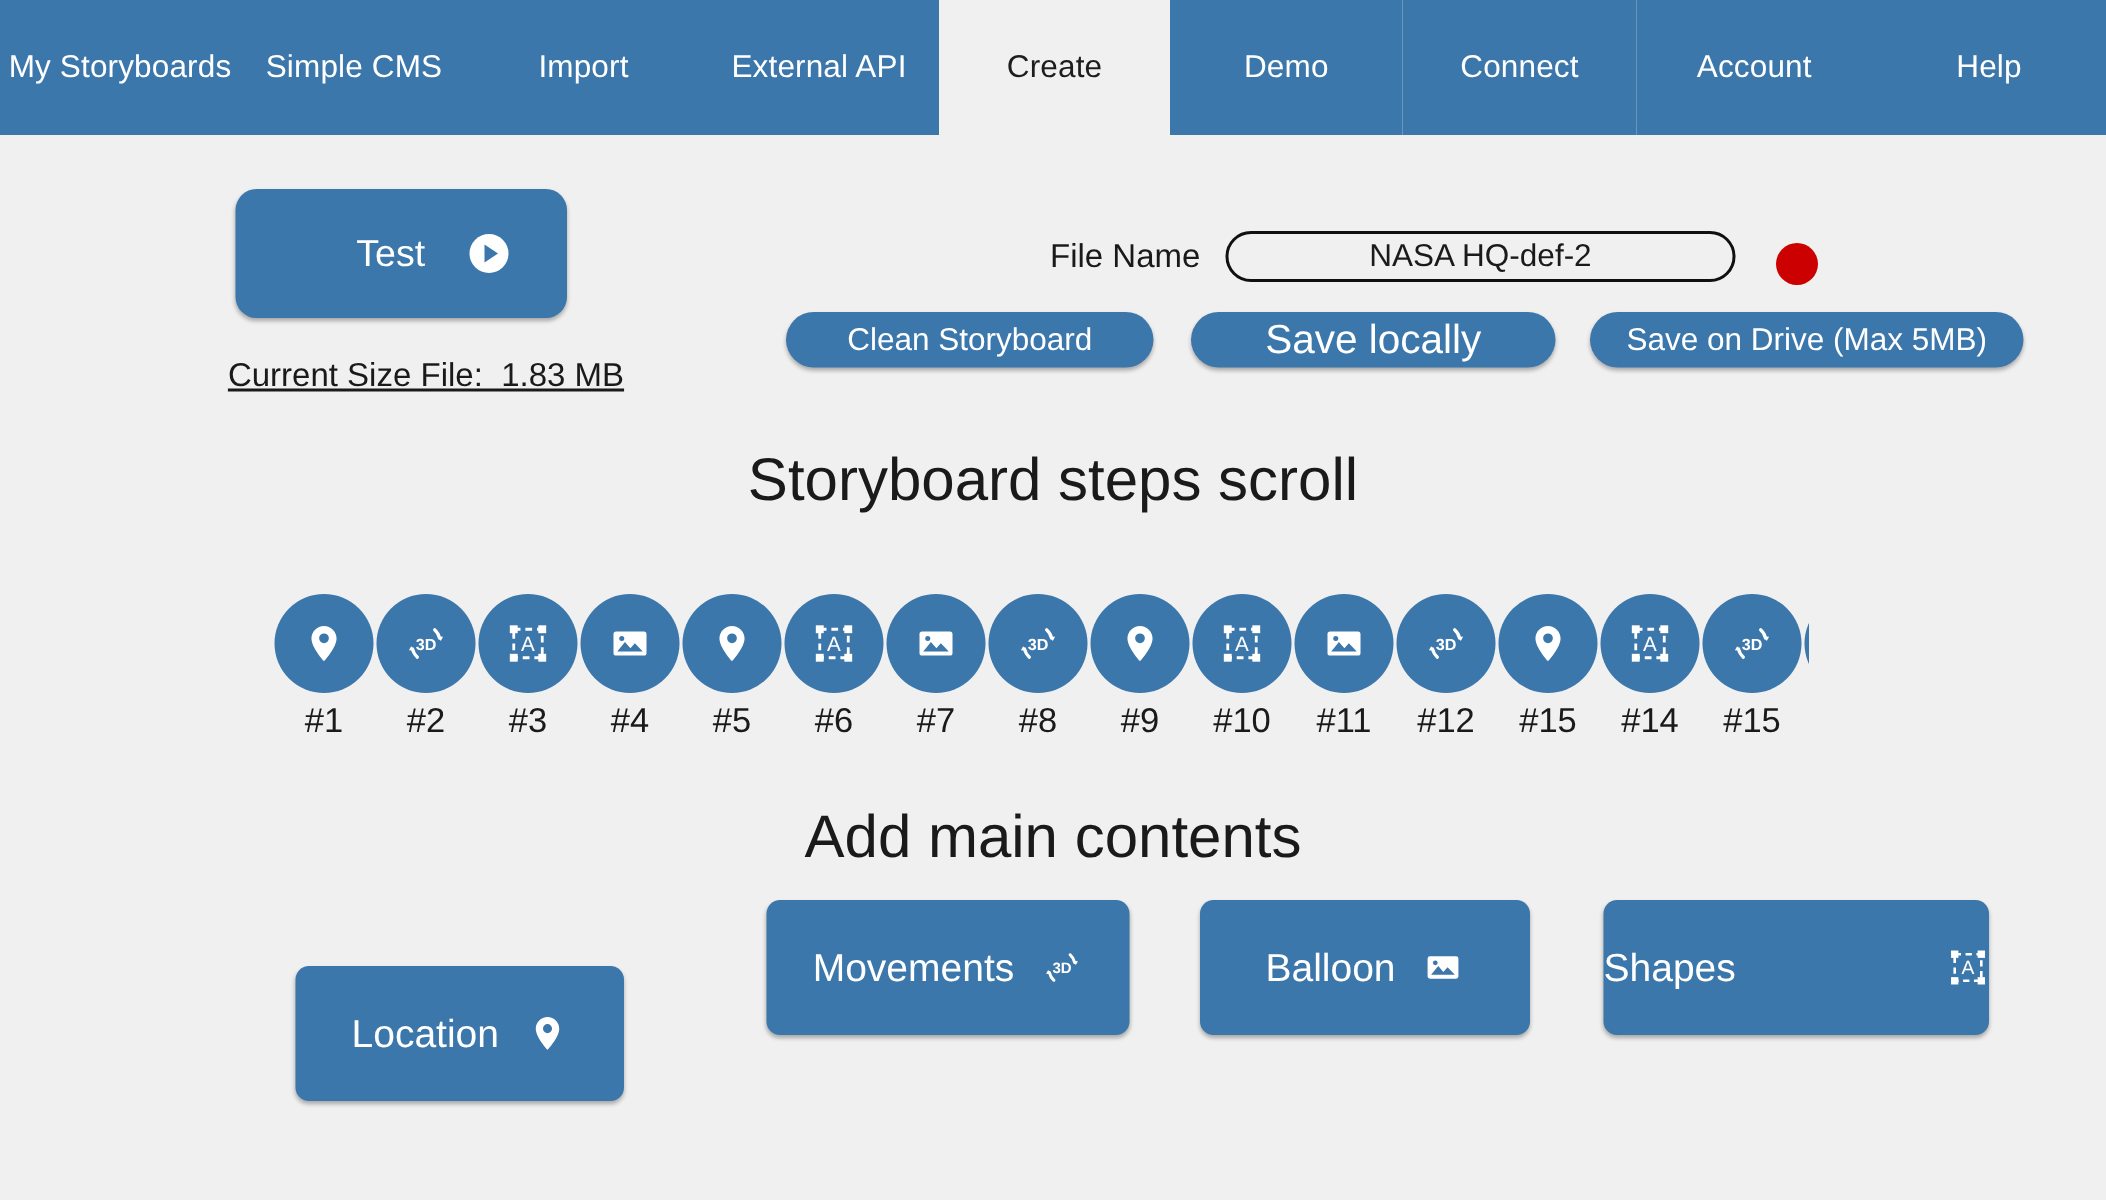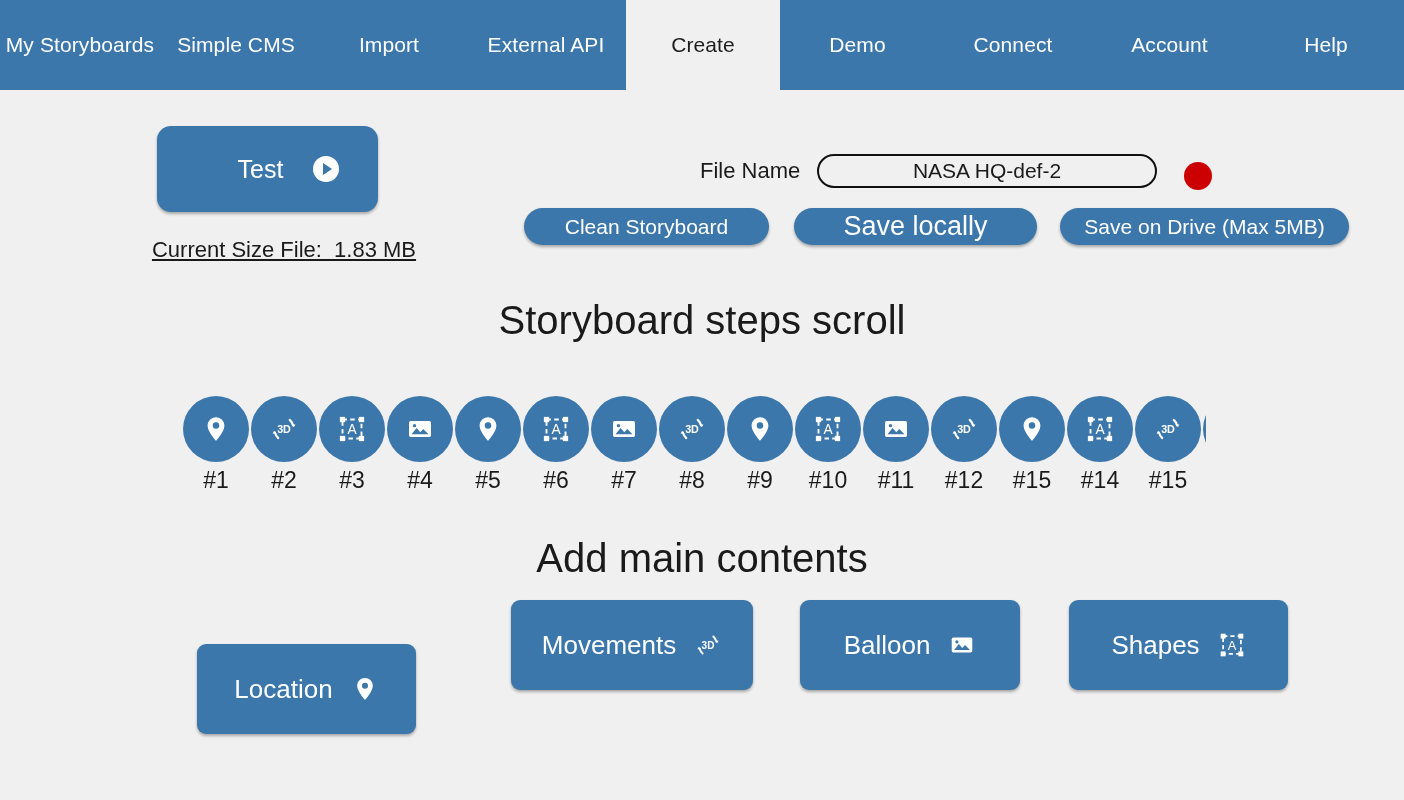--- a/index.html
+++ b/index.html
@@ -138,21 +138,21 @@
   
   .main-btn {
     position: absolute; top: 600px; height: 90px;
     border-radius: 9px;
     font-size: 26px;
     gap: 18px;
   }
   #btn-location  { left: 197px;  width: 219px; margin-top: 44px; }
   #btn-movements { left: 511px;  width: 242px; }
   #btn-balloon   { left: 800px;  width: 220px; }
-  #btn-shapes    { left: 1069px; width: 219px; }
+  #btn-shapes    { left: 1069px; width: 257px; justify-content: space-between; }
 
   .ic { display: inline-flex; align-items: center; justify-content: center; }
   .ic svg { display: block; }
 </style>
 </head>
 <body>
 
 <div id="navbar">
     <div class="nav-tab" style="width: 160px;">
       <span>My Storyboards</span>

